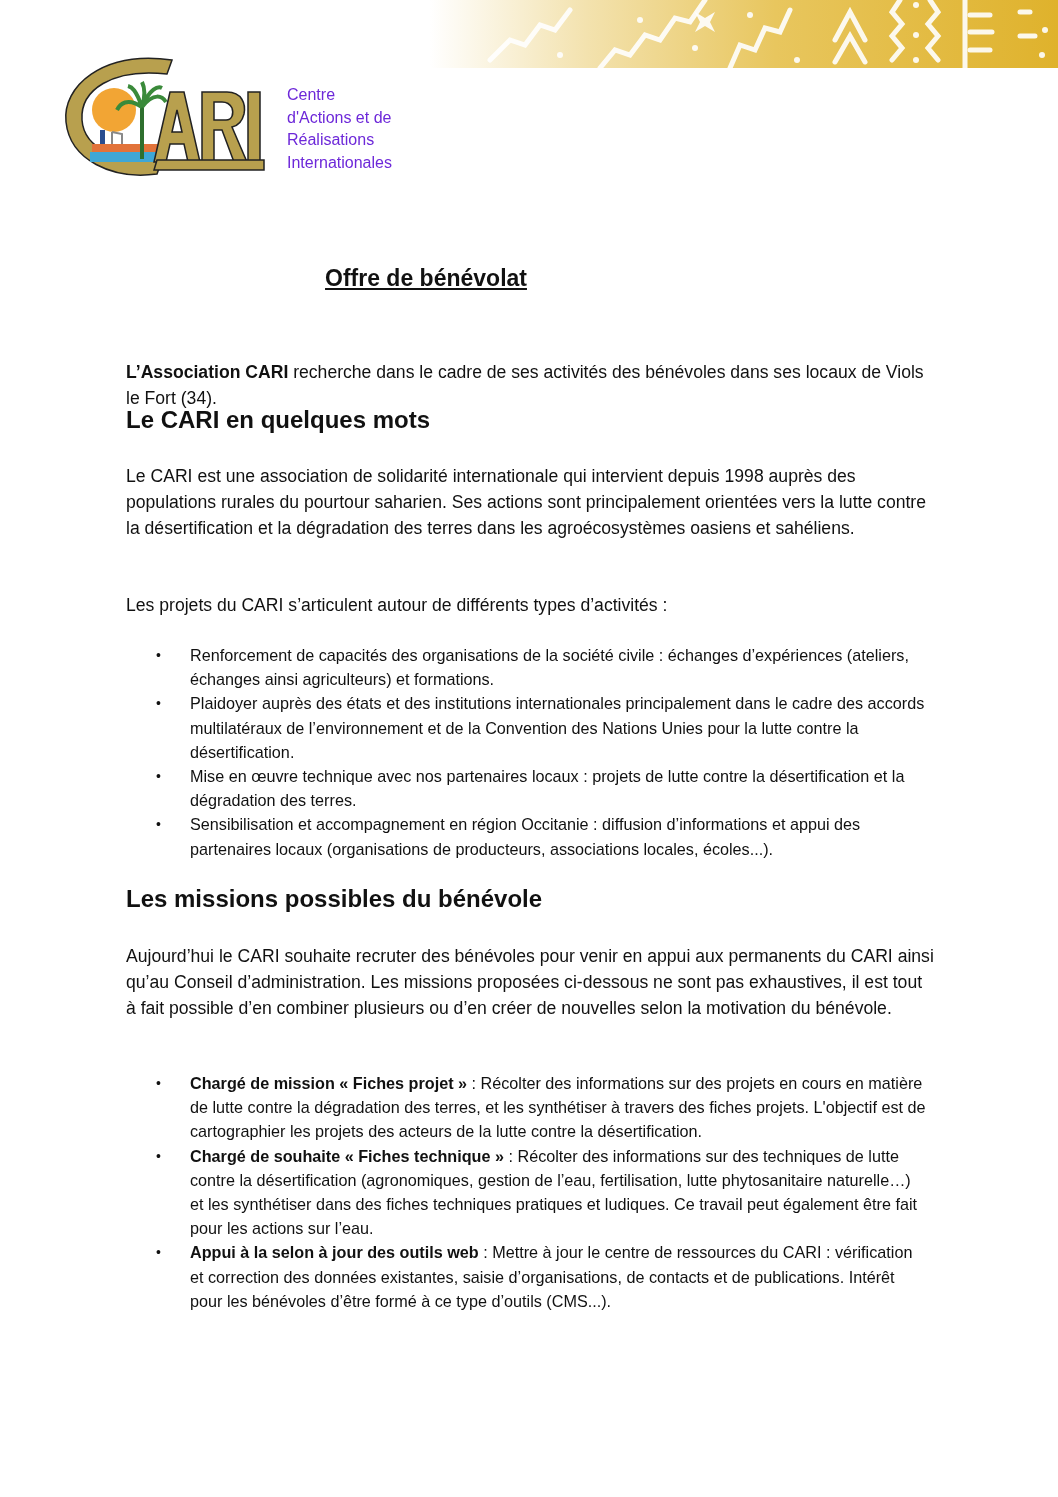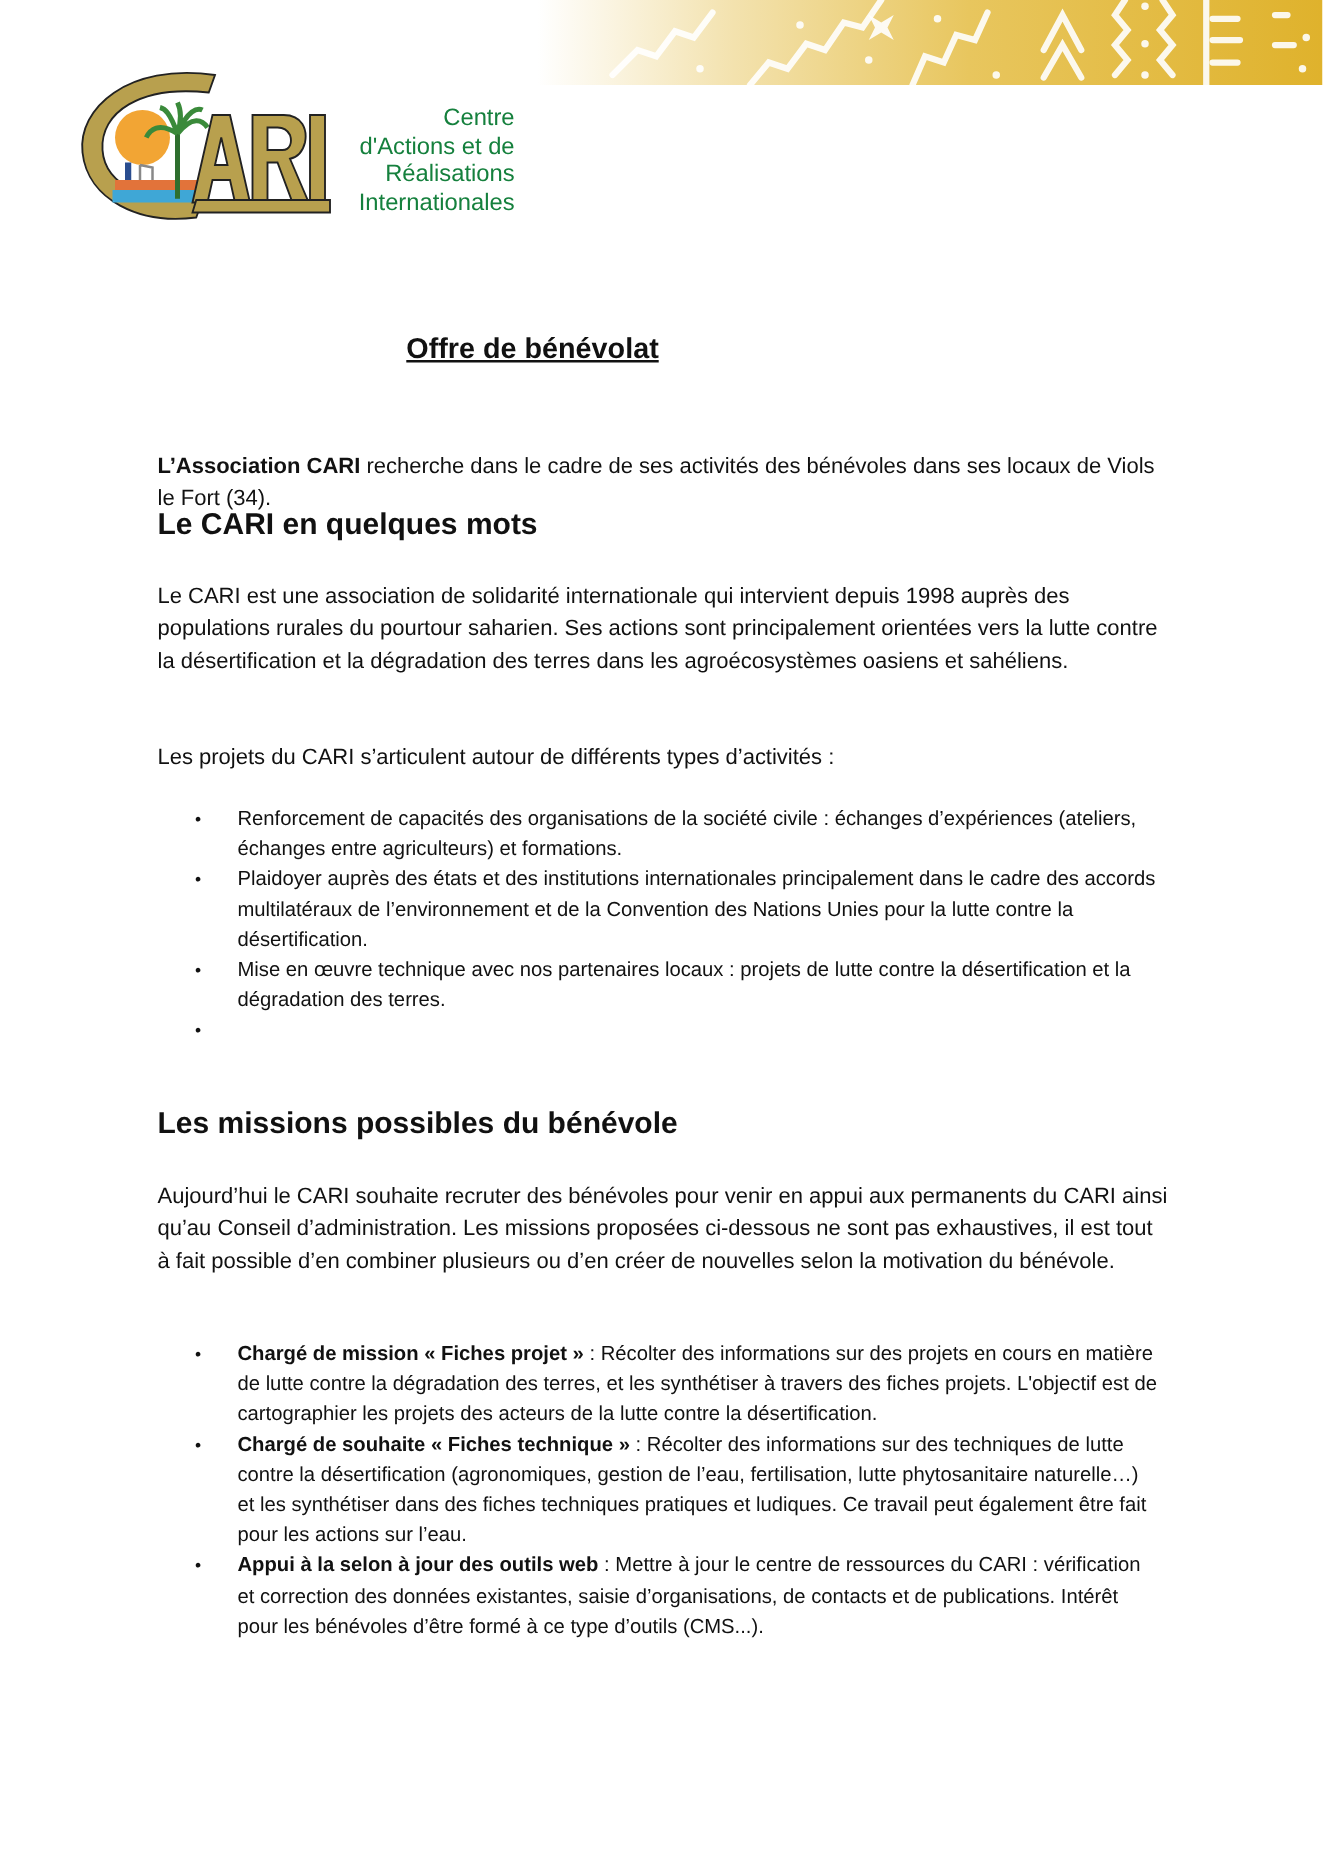--- a/index.html
+++ b/index.html
@@ -8,21 +8,21 @@
     font-family: "Liberation Sans", sans-serif; color: #111111;
   }
   .banner {
     position: absolute; left: 430px; top: 0; width: 628px; height: 68px;
     background: linear-gradient(90deg, rgba(255,255,255,0) 0%, #f3e2ae 25%, #e8c65e 55%, #dfb22c 100%);
     overflow: hidden;
   }
   .banner svg { position: absolute; left: 0; top: 0; }
   .logo { position: absolute; left: 62px; top: 52px; width: 205px; height: 130px; }
   .logo-text {
-    position: absolute; left: 287px; top: 84px; font-size: 19px; line-height: 22.5px; color: #15803d; text-align: right;
+    position: absolute; left: 287px; top: 84px; font-size: 16px; line-height: 22.5px; color: #6d28d9;
   }
   .title {
     position: absolute; left: 0; width: 852px; top: 265px; text-align: center;
     font-size: 23px; font-weight: bold; text-decoration: underline;
   }
   .para {
     position: absolute; left: 126px; width: 810px;
     font-size: 17.6px; line-height: 26px; margin: 0;
   }
   .h2 {
@@ -107,24 +107,24 @@
 
 <p class="para" style="top:327px;margin-top:32px;"><b>L’Association CARI</b><span> recherche dans le cadre de ses activités des bénévoles dans ses locaux de Viols le Fort (34).</span></p>
 
 <h2 class="h2" style="top:406px;">Le CARI en quelques mots</h2>
 
 <p class="para" style="top:463px;">Le CARI est une association de solidarité internationale qui intervient depuis 1998 auprès des populations rurales du pourtour saharien. Ses actions sont principalement orientées vers la lutte contre la désertification et la dégradation des terres dans les agroécosystèmes oasiens et sahéliens.</p>
 
 <p class="para" style="top:592px;">Les projets du CARI s’articulent autour de différents types d’activités :</p>
 
 <ul class="blist" style="top:643px;">
-  <li><span class="bullet">•</span><span>Renforcement de capacités des organisations de la société civile : échanges d’expériences (ateliers, échanges entre agriculteurs) et formations.</span></li>
+  <li><span class="bullet">•</span><span>Renforcement de capacités des organisations de la société civile : échanges d’expériences (ateliers, échanges ainsi agriculteurs) et formations.</span></li>
   <li><span class="bullet">•</span><span>Plaidoyer auprès des états et des institutions internationales principalement dans le cadre des accords multilatéraux de l’environnement et de la Convention des Nations Unies pour la lutte contre la désertification.</span></li>
   <li><span class="bullet">•</span><span>Mise en œuvre technique avec nos partenaires locaux : projets de lutte contre la désertification et la dégradation des terres.</span></li>
-  <li><span class="bullet">•</span></li>
+  <li><span class="bullet">•</span><span>Sensibilisation et accompagnement en région Occitanie : diffusion d’informations et appui des partenaires locaux (organisations de producteurs, associations locales, écoles...).</span></li>
 </ul>
 
 <h2 class="h2" style="top:885px;">Les missions possibles du bénévole</h2>
 
 <p class="para" style="top:943px;">Aujourd’hui le CARI souhaite recruter des bénévoles pour venir en appui aux permanents du CARI ainsi qu’au Conseil d’administration. Les missions proposées ci-dessous ne sont pas exhaustives, il est tout à fait possible d’en combiner plusieurs ou d’en créer de nouvelles selon la motivation du bénévole.</p>
 
 <ul class="blist" style="top:1071px;">
   <li><span class="bullet">•</span><b>Chargé de mission « Fiches projet »</b><span> : Récolter des informations sur des projets en cours en matière de lutte contre la dégradation des terres, et les synthétiser à travers des fiches projets. L'objectif est de cartographier les projets des acteurs de la lutte contre la désertification.</span></li>
   <li><span class="bullet">•</span><b>Chargé de souhaite « Fiches technique »</b><span> : Récolter des informations sur des techniques de lutte contre la désertification (agronomiques, gestion de l’eau, fertilisation, lutte phytosanitaire naturelle…) et les synthétiser dans des fiches techniques pratiques et ludiques. Ce travail peut également être fait pour les actions sur l’eau.</span></li>
   <li><span class="bullet">•</span><b>Appui à la selon à jour des outils web</b><span> : Mettre à jour le centre de ressources du CARI : vérification et correction des données existantes, saisie d’organisations, de contacts et de publications. Intérêt pour les bénévoles d’être formé à ce type d’outils (CMS...).</span></li>

